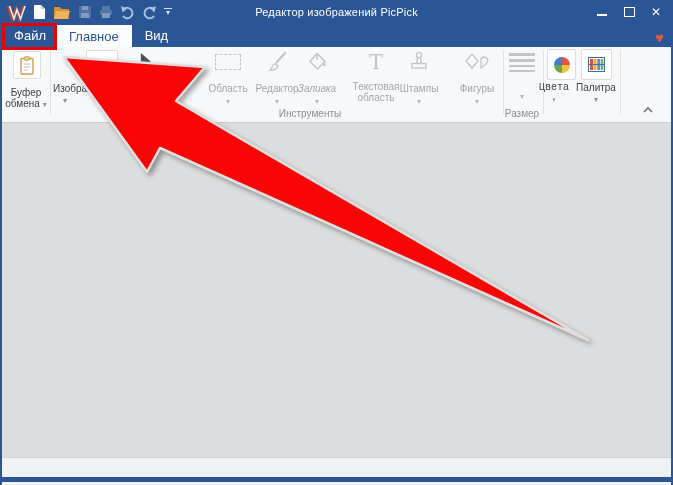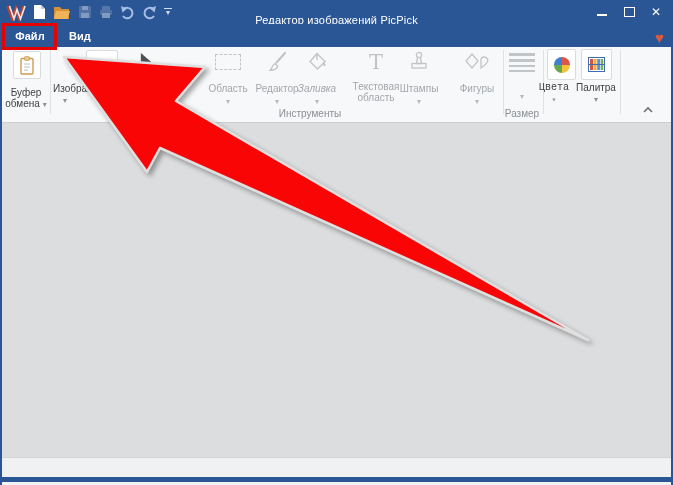--- a/index.html
+++ b/index.html
@@ -7,33 +7,33 @@
     position:relative;width:673px;height:485px;box-sizing:border-box;
     border-left:2px solid #2b5696;border-right:2px solid #2b5696;
     background:#dcddde;overflow:hidden;
     font-family:"Liberation Sans",sans-serif;
     box-shadow:0 0 0 1px #8a9096;
   }
   
   .titlebar{position:absolute;top:0;left:0;right:0;height:24px;background:#2b5696;}
   .qat{position:absolute;left:4px;top:0;height:24px;display:flex;align-items:center;gap:7px;z-index:2;}
   .qat span{display:inline-flex;align-items:center;justify-content:center;}
-  .title{position:absolute;left:0;right:0;top:8px;height:24px;line-height:24px;text-align:center;
+  .title{position:absolute;left:0;right:0;top:0;height:24px;line-height:24px;text-align:center;
          color:#fff;font-size:11px;letter-spacing:.2px;}
   .controls{position:absolute;right:8px;top:0;height:24px;display:flex;align-items:center;gap:13px;z-index:2;}
   .ctl{width:14px;height:14px;display:flex;align-items:center;justify-content:center;cursor:default;}
   .min-glyph{width:10px;height:2px;background:#fff;margin-top:6px;}
   .max-glyph{width:9px;height:8px;border:1px solid #fff;}
   .close-glyph{color:#fff;font-size:12px;line-height:12px;}
   .qat-more{display:flex;flex-direction:column;align-items:center;}
   .qat-more .bar{width:8px;height:1px;background:#cfe0f2;margin-bottom:1px;}
   .qat-more .arr{color:#cfe0f2;font-size:8px;line-height:6px;}
   
   .tabrow{position:absolute;top:24px;left:0;right:0;height:23px;background:#2b5696;display:flex;align-items:stretch;}
-  .tab{color:#fff;font-size:11px;display:flex;align-items:center;justify-content:center;padding:0 13px;cursor:default;font-weight:bold;}
+  .tab{color:#fff;font-size:13px;display:flex;align-items:center;justify-content:center;padding:0 13px;cursor:default;}
   .tab-file{width:52px;margin-left:2px;padding:0;}
   .tab.active{background:#fbfcfd;color:#2b5696;margin-top:1px;}
   .heart{position:absolute;right:7px;bottom:2px;color:#d95b43;font-size:15px;line-height:15px;}
   
   .ribbon{position:absolute;top:47px;left:0;right:0;height:75px;background:#f7f8f9;border-bottom:1px solid #cdced0;}
   .iconbox{position:absolute;background:#fff;border:1px solid #d9dbdd;border-radius:2px;
            display:flex;align-items:center;justify-content:center;}
   .bigbtn{position:absolute;text-align:center;cursor:default;}
   .blabel{font-size:10px;color:#3f4245;white-space:nowrap;}
   .blabel.dis{color:#a3a7ab;}
@@ -122,20 +122,21 @@
           <div class="max-glyph"></div>
         </div>
       <div class="ctl">
           <span class="close-glyph">✕</span>
         </div>
     </div>
   </div>
 
   <div class="tabrow">
     <div class="tab tab-file">Файл</div>
+    <div class="tab active">Главное</div>
     <div class="tab">Вид</div>
     <div class="heart">♥</div>
   </div>
 
   <div class="ribbon">
 
     <div class="iconbox" style="left:11px;top:4px;width:26px;height:26px;">
       <span>
         <svg width="16" height="19" viewBox="0 0 16 19">
           <rect x="2" y="2.5" width="12" height="15.5" rx="1" fill="#fff" stroke="#cf9d52" stroke-width="1.4"></rect>

